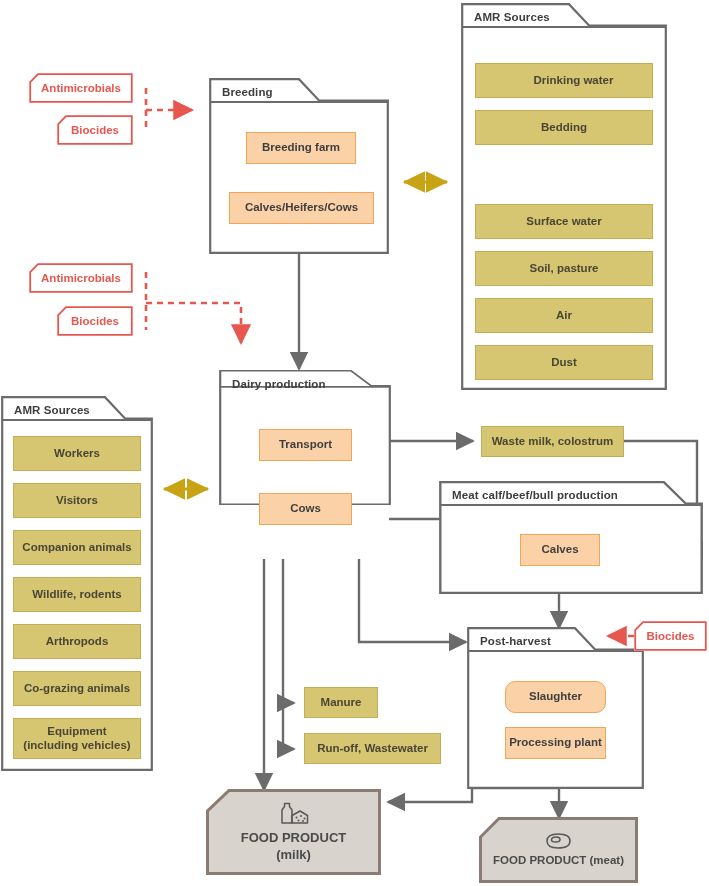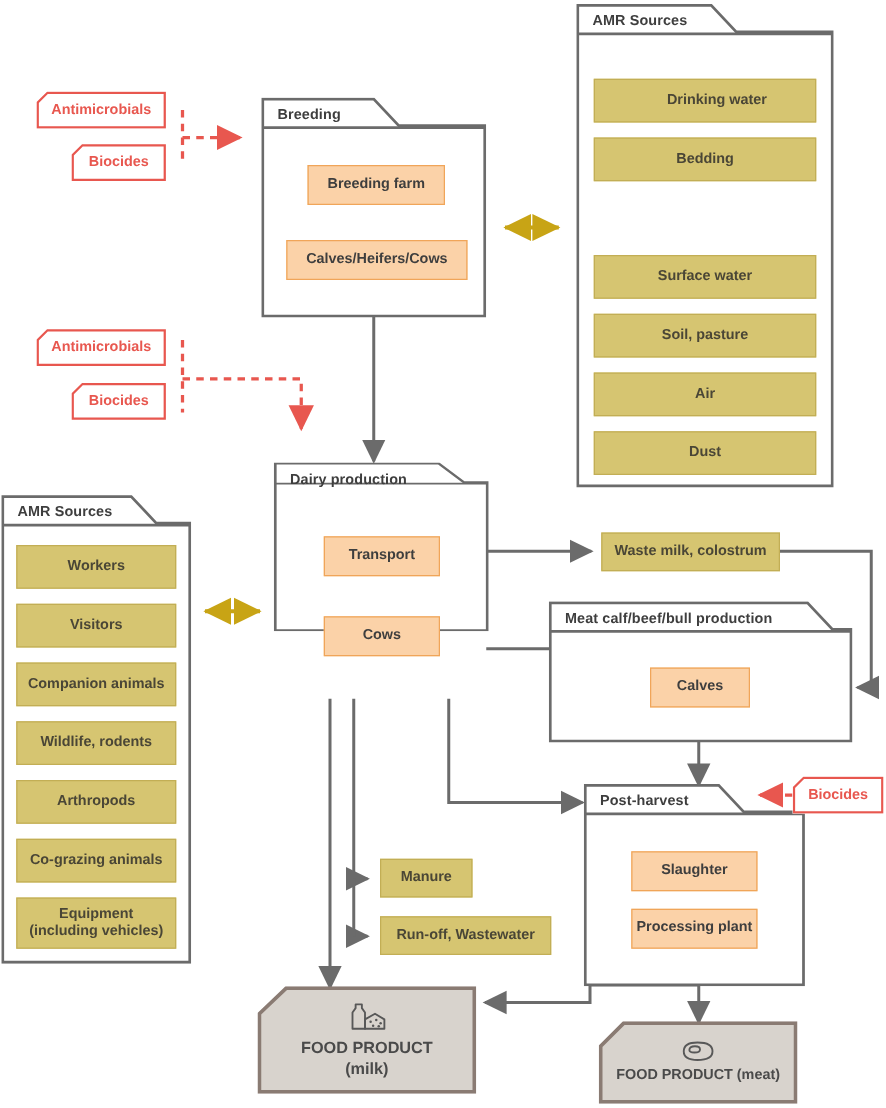--- a/index.html
+++ b/index.html
@@ -204,40 +204,40 @@
     <div class="tab" style="left:2px;top:2px;background:transparent;">Dairy production</div>
 
     <div class="node obox" style="left:40px;top:59px;width:93px;height:32px;">
         <span>Transport</span>
       </div>
     <div class="node obox" style="left:40px;top:123px;width:93px;height:32px;">
         <span>Cows</span>
       </div>
   </div>
 
-  <div class="grp" style="left:439px;top:481px;width:243px;height:113px;">
+  <div class="grp" style="left:439px;top:481px;width:264px;height:113px;">
     <svg class="tabline" viewBox="0 0 243 113" preserveAspectRatio="none">
       <path d="M1.2,24 L1.2,1.2 L207,1.2 L227,22.5 L241.8,22.5 L241.8,111.8 L1.2,111.8 Z" fill="#ffffff" stroke="#6b6b6b" stroke-width="2.2" stroke-linejoin="miter"></path>
       <path d="M1.2,24 L241.8,24" stroke="#6b6b6b" stroke-width="2.2" fill="none"></path>
     </svg>
     <div class="tab" style="left:2px;top:2px;background:transparent;">Meat calf/beef/bull production</div>
 
     <div class="node obox" style="left:81px;top:53px;width:80px;height:32px;">
         <span>Calves</span>
       </div>
   </div>
 
   <div class="grp" style="left:467px;top:627px;width:177px;height:162px;">
     <svg class="tabline" viewBox="0 0 177 162" preserveAspectRatio="none">
       <path d="M1.2,24 L1.2,1.2 L108,1.2 L128,22.5 L175.8,22.5 L175.8,160.8 L1.2,160.8 Z" fill="#ffffff" stroke="#6b6b6b" stroke-width="2.2" stroke-linejoin="miter"></path>
       <path d="M1.2,24 L175.8,24" stroke="#6b6b6b" stroke-width="2.2" fill="none"></path>
     </svg>
     <div class="tab" style="left:2px;top:2px;background:transparent;">Post-harvest</div>
 
-    <div class="node obox" style="left:38px;top:54px;width:101px;height:32px;">
+    <div class="node obox" style="left:38px;top:54px;width:101px;height:32px;border-radius:10px;">
         <span>Slaughter</span>
       </div>
     <div class="node obox" style="left:38px;top:100px;width:101px;height:32px;">
         <span>Processing plant</span>
       </div>
   </div>
 
   <div class="node kbox" style="left:481px;top:426px;width:143px;height:31px;">
       <span>Waste milk, colostrum</span>
     </div>

